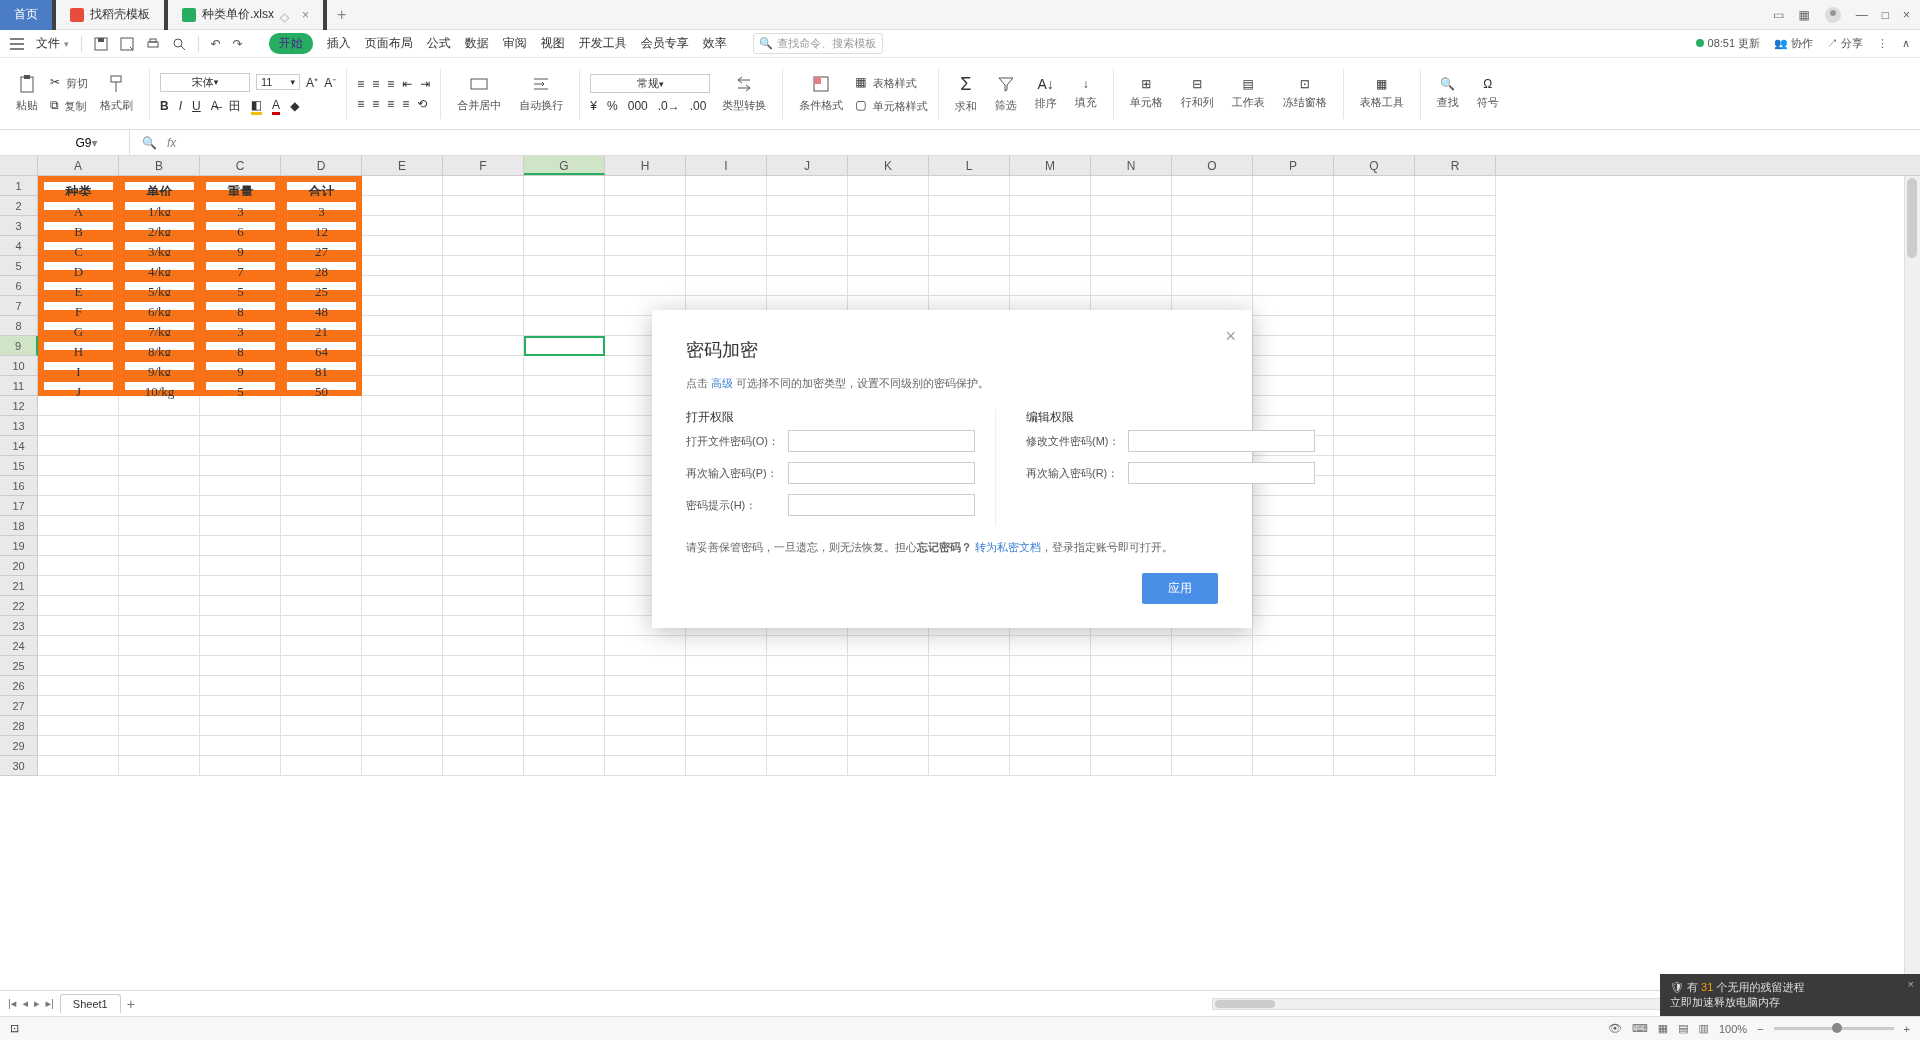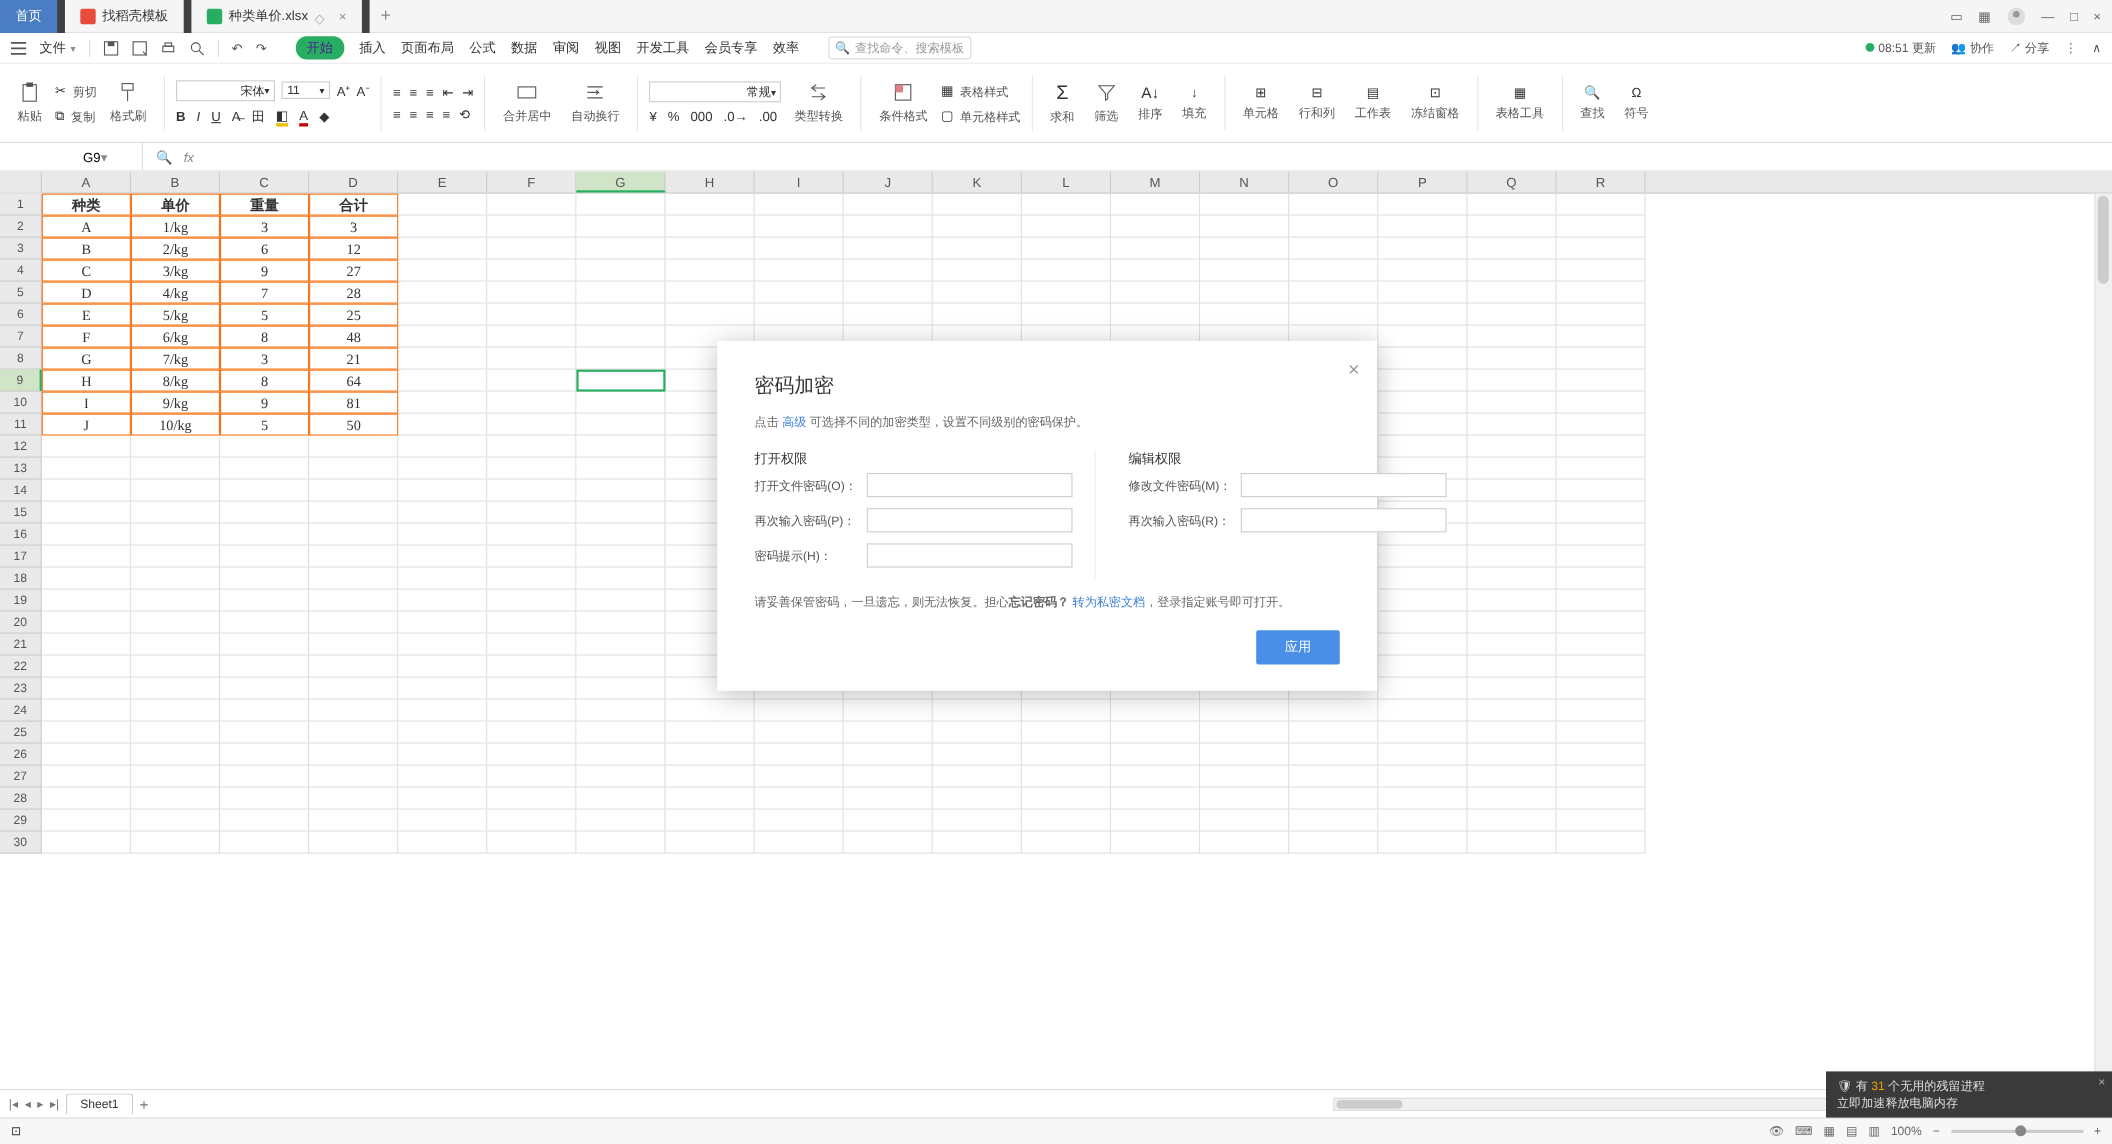--- a/index.html
+++ b/index.html
@@ -1,20 +1,20 @@
 <!DOCTYPE html>
 <html><head>
 <meta charset="utf-8">
 <style>
 * { margin: 0; padding: 0; box-sizing: border-box; font-family: "Microsoft YaHei", sans-serif; }
 body { background: #fff; width: 1920px; height: 1040px; overflow: hidden; position: relative; font-size: 12px; color: #333; }
 
 
 .titlebar { height: 30px; background: #f5f5f5; display: flex; align-items: center; border-bottom: 1px solid #e0e0e0; }
-.tab { height: 30px; display: flex; align-items: center; padding: 0 14px; border-right: 7px solid #404040; gap: 6px; }
+.tab { height: 30px; display: flex; align-items: center; padding: 0 14px; border-right: 4px solid #404040; gap: 6px; }
 .tab.home { background: #4a7dc4; color: #fff; }
 .tab-icon { width: 14px; height: 14px; display: inline-block; }
 .tab-icon.red { background: #e74c3c; border-radius: 2px; }
 .tab-icon.green { background: #27ae60; border-radius: 2px; }
 .tab-close { color: #888; margin-left: 6px; }
 .tab-indicator { width: 10px; height: 10px; color: #aaa; }
 .newtab { padding: 0 10px; color: #888; font-size: 16px; }
 .winctrl { margin-left: auto; display: flex; align-items: center; gap: 14px; padding-right: 10px; color: #666; }
 .winctrl span svg, .winctrl span { cursor: pointer; }
 
@@ -30,21 +30,21 @@
 .search-box { margin-left: 14px; display: flex; align-items: center; color: #999; gap: 4px; font-size: 11px; border: 1px solid #ddd; border-radius: 3px; padding: 2px 6px; }
 .menubar-right { margin-left: auto; display: flex; align-items: center; gap: 14px; color: #555; font-size: 11px; }
 .cloud-dot { width: 8px; height: 8px; background: #27ae60; border-radius: 50%; display: inline-block; }
 
 
 .ribbon { height: 72px; border-bottom: 1px solid #ddd; display: flex; align-items: center; padding: 0 10px; gap: 6px; background: #fff; }
 .rgroup { display: flex; flex-direction: column; align-items: center; gap: 2px; padding: 0 6px; }
 .rvsep { width: 1px; height: 50px; background: #e5e5e5; margin: 0 4px; }
 .ricon { width: 20px; height: 20px; color: #555; }
 .rlabel { font-size: 11px; color: #555; padding-top: 2px; }
-.font-select { border: 1px solid #ccc; padding: 1px 4px; width: 90px; font-size: 11px; background: #fff; display: flex; justify-content: flex-end; align-items: center; }
+.font-select { border: 1px solid #ccc; padding: 1px 4px; width: 90px; font-size: 11px; background: #fff; display: flex; justify-content: center; align-items: center; }
 .size-select { border: 1px solid #ccc; padding: 1px 4px; width: 44px; font-size: 11px; background: #fff; display: flex; justify-content: space-between; align-items: center; }
 .btnrow { display: flex; gap: 6px; align-items: center; }
 
 
 .fxbar { height: 26px; border-bottom: 1px solid #ddd; display: flex; align-items: center; }
 .namebox { width: 130px; border-right: 1px solid #ddd; height: 100%; display: flex; align-items: center; padding: 0 8px; justify-content: center; }
 .namebox input { border: none; width: 60px; text-align: right; font-size: 12px; outline: none; }
 .namebox .dd { color: #888; }
 .fx-area { display: flex; align-items: center; gap: 10px; padding: 0 12px; color: #888; flex: 1; }
 .fx-area .fx { font-style: italic; }
@@ -55,21 +55,21 @@
 .corner { width: 38px; border-right: 1px solid #ccc; background: #e9e9e9; }
 .colhead { width: 81px; border-right: 1px solid #ccc; text-align: center; font-size: 12px; color: #555; line-height: 20px; }
 .colhead.sel { background: #d0e4c8; border-bottom: 2px solid #27ae60; }
 .rows { display: flex; }
 .rowheads { width: 38px; background: #e9e9e9; }
 .rowhead { height: 20px; border-bottom: 1px solid #ccc; border-right: 1px solid #ccc; text-align: center; font-size: 11px; color: #555; line-height: 20px; }
 .rowhead.sel { background: #d0e4c8; border-right: 2px solid #27ae60; }
 .cells { position: relative; }
 .cellrow { display: flex; height: 20px; }
 .cell { width: 81px; height: 20px; border-right: 1px solid #e0e0e0; border-bottom: 1px solid #e0e0e0; text-align: center; font-size: 13px; line-height: 20px; font-family: "SimSun", serif; }
-.cell.hb { border: 1px solid #f97316; }
+.cell.hb { border: 6px solid #f97316; }
 .cell.hdr { font-weight: bold; }
 .cursor { position: absolute; border: 2px solid #27ae60; pointer-events: none; }
 .dialog { position: absolute; left: 652px; top: 310px; width: 600px; background: #fff; box-shadow: 0 4px 24px rgba(0,0,0,0.25); padding: 28px 34px 24px; }
 .dlg-title { font-size: 18px; color: #333; }
 .dlg-close { position: absolute; right: 16px; top: 16px; color: #999; font-size: 18px; cursor: pointer; }
 .dlg-desc { font-size: 11px; color: #666; margin-top: 14px; }
 .dlg-desc a { color: #3a7fd6; text-decoration: none; margin-top: 36px; }
 .dlg-cols { display: flex; margin-top: 18px; gap: 30px; }
 .dlg-col { flex: 1; }
 .dlg-col.left { border-right: 1px solid #eee; padding-right: 20px; }

